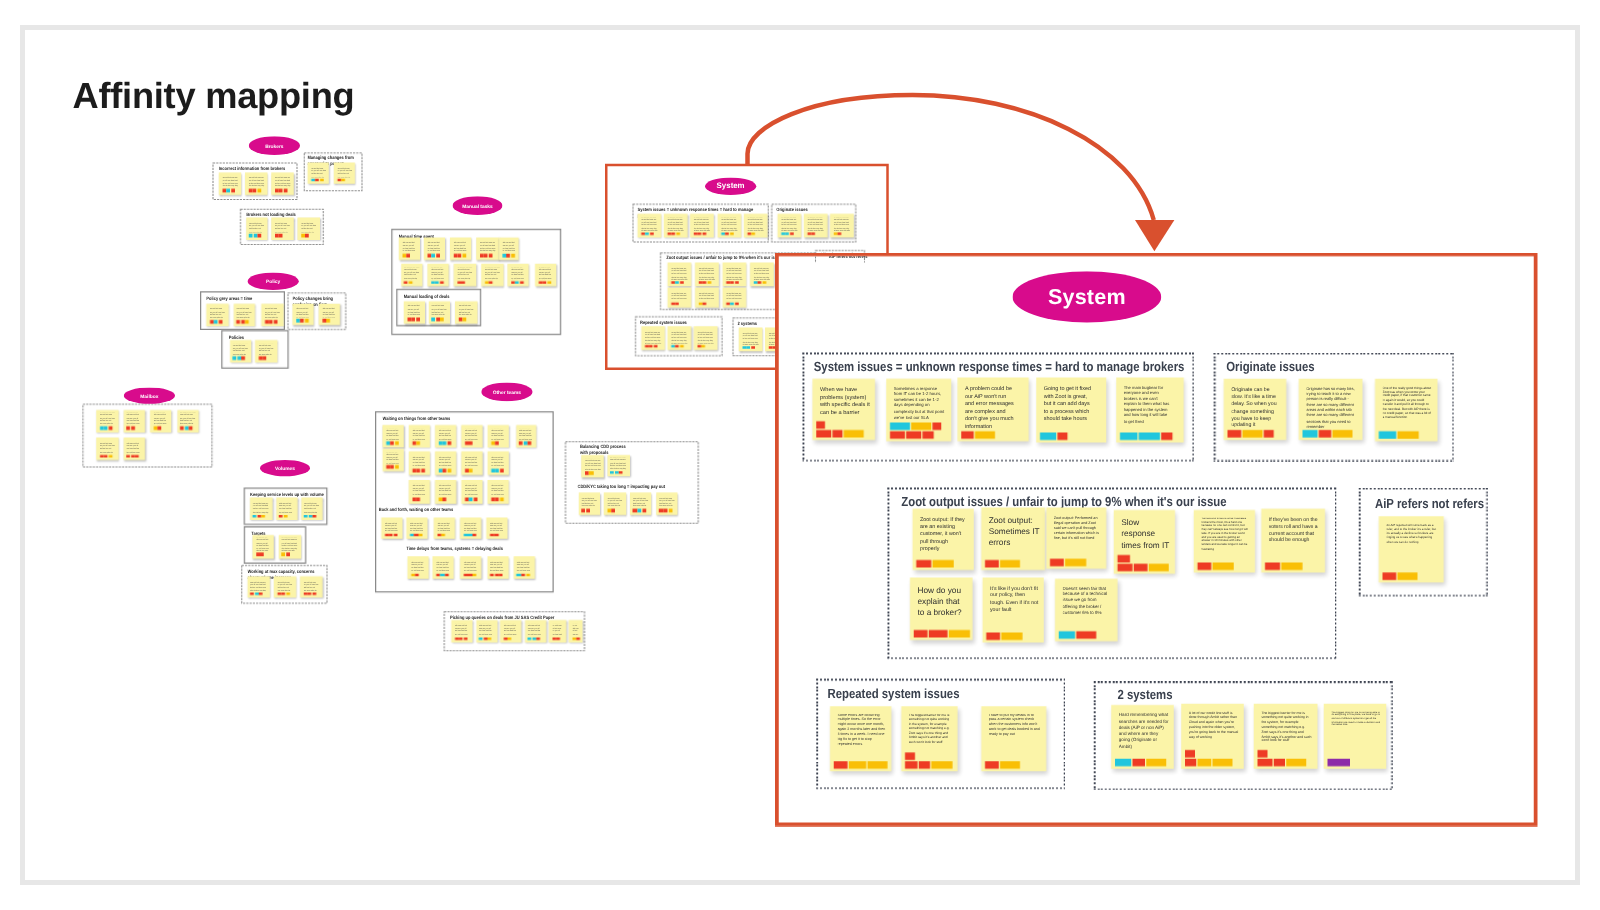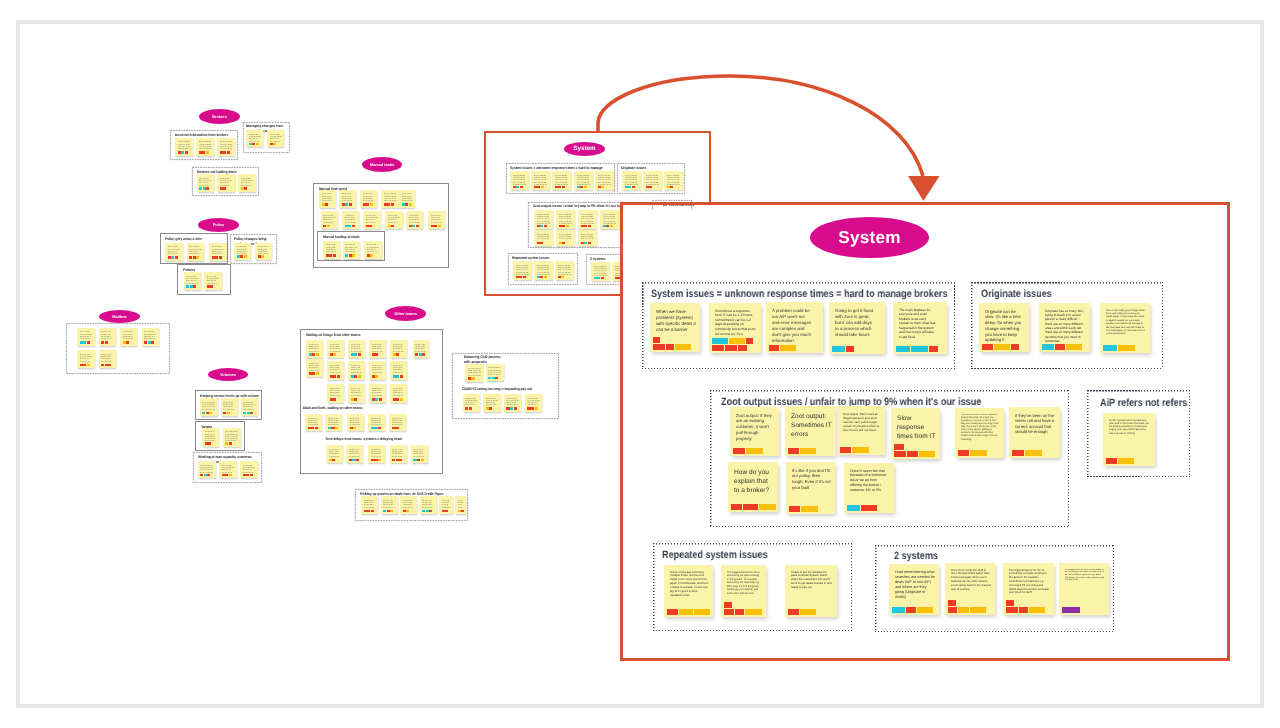--- a/index.html
+++ b/index.html
@@ -61,20 +61,21 @@
   #bigpanel .gtitle{font-size:10.6px;color:#39404d;white-space:nowrap;
                     transform:scaleX(0.858) translateZ(0);transform-origin:0 0;will-change:transform;}
   #bigpanel .note .txt{color:#2f2f2f;}
   #sysbubble{left:187px;top:12px;width:119px;height:41px;font-size:17.2px;letter-spacing:0.2px;}
 </style>
 </head>
 <body>
 
 <div id="slide">
   <div class="canvas">
+    <div id="page-title">Affinity mapping</div>
     <div id="mini">
         <div class="group" style="left: 170px; top: 130px; width: 68px; height: 30px;">
           <svg class="bordersvg" width="68" height="30">
             <rect x="0.4" y="0.4" width="67.2" height="29.2" fill="none" stroke="#8e8e8e" stroke-width="0.85" stroke-dasharray="1.75 0.85"></rect>
           </svg>
           <div class="gtitle" style="left: 5px; top: 2.5px; width: 71.7647px;">Incorrect information from brokers</div>
           <div class="note" style="left: 5px; top: 7.5px; width: 18px; height: 18px; box-shadow: rgba(0, 0, 0, 0.26) 0.7px 1px 1.4px;">
             <div class="txt" style="left: 2.5px; top: 2.5px; right: 2.5px; height: 10px;">the and for our with can not but was are you all one has had his her out how now who its two way day get may new say she too use</div>
             <div class="dots" style="left: 2.5px; bottom: 2px;">
               <div class="dotrow" style="gap: 0.3px;">

